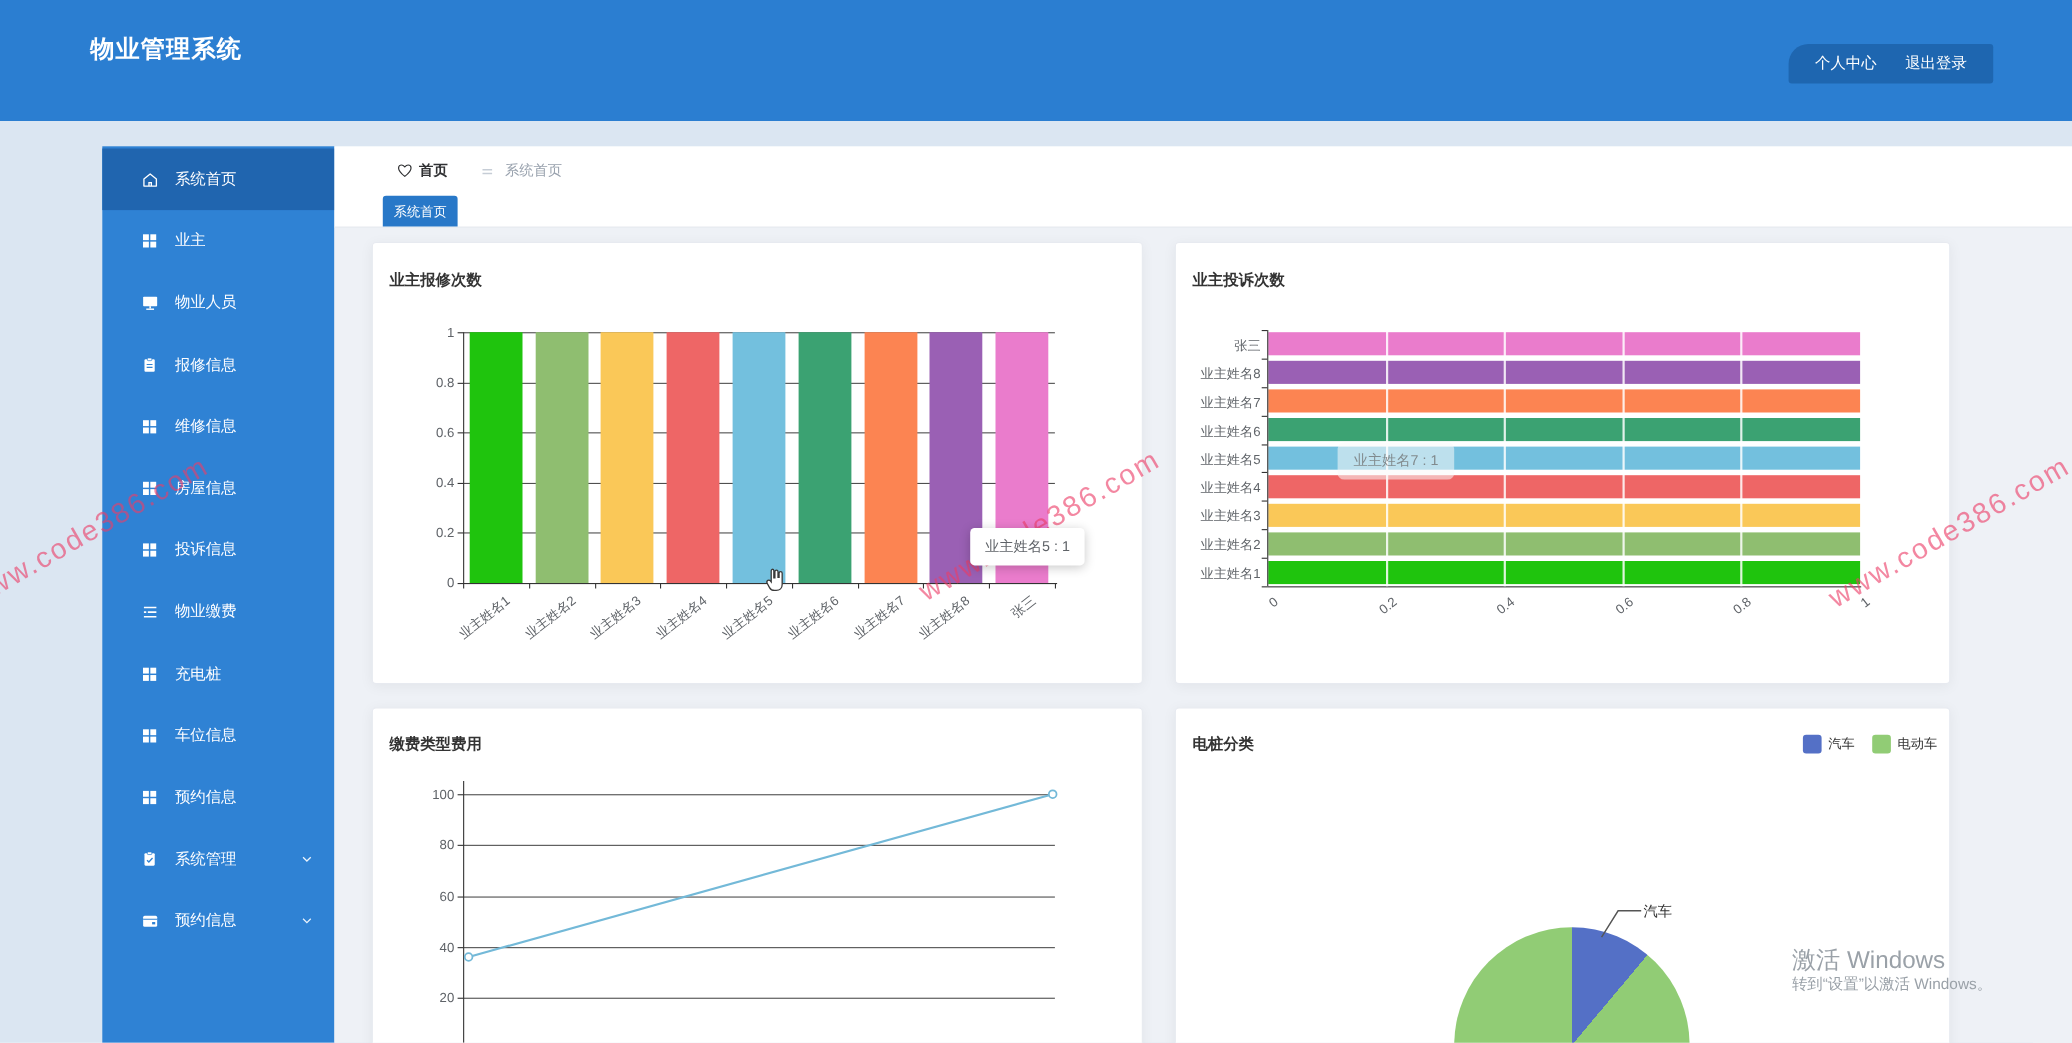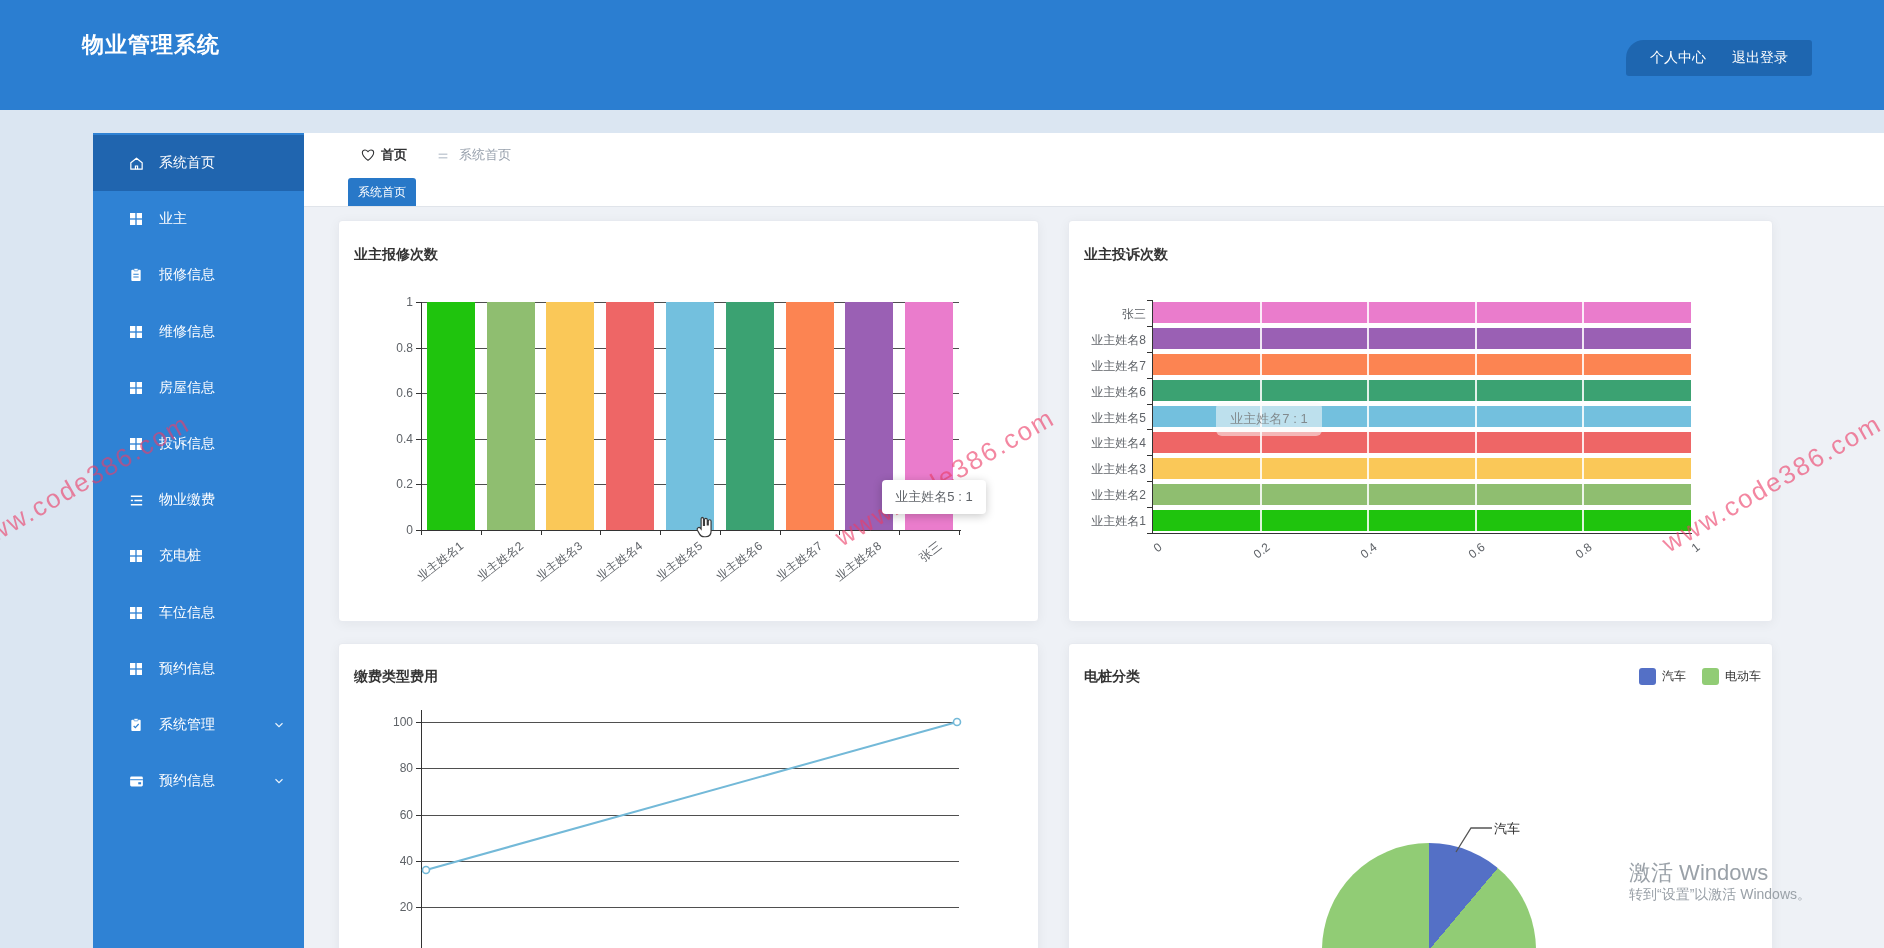--- a/index.html
+++ b/index.html
@@ -88,20 +88,30 @@
           <svg viewBox="0 0 24 24" width="16" height="16">
             <g fill="#fff">
               <rect x="3" y="3" width="8" height="8"></rect>
               <rect x="13" y="3" width="8" height="8"></rect>
               <rect x="3" y="13" width="8" height="8"></rect>
               <rect x="13" y="13" width="8" height="8"></rect>
             </g>
           </svg>
         </span>
         <span>业主</span>
+      </div>
+      <div class="side-item">
+        <span class="s-icon">
+          <svg viewBox="0 0 24 24" width="17" height="17">
+            <rect x="3" y="4" width="18" height="12" rx="1" fill="#fff"></rect>
+            <rect x="11" y="16" width="2" height="3" fill="#fff"></rect>
+            <rect x="7" y="19" width="10" height="1.8" fill="#fff"></rect>
+          </svg>
+        </span>
+        <span>物业人员</span>
       </div>
       <div class="side-item">
         <span class="s-icon">
           <svg viewBox="0 0 24 24" width="16" height="16">
             <rect x="5" y="4" width="14" height="17" rx="1.5" fill="#fff"></rect>
             <rect x="9" y="2.2" width="6" height="3.6" rx="1" fill="#fff" stroke="#2f82d4" stroke-width="1"></rect>
             <path d="M8 11 h8 M8 15 h8" stroke="#2f82d4" stroke-width="1.6"></path>
           </svg>
         </span>
         <span>报修信息</span>

